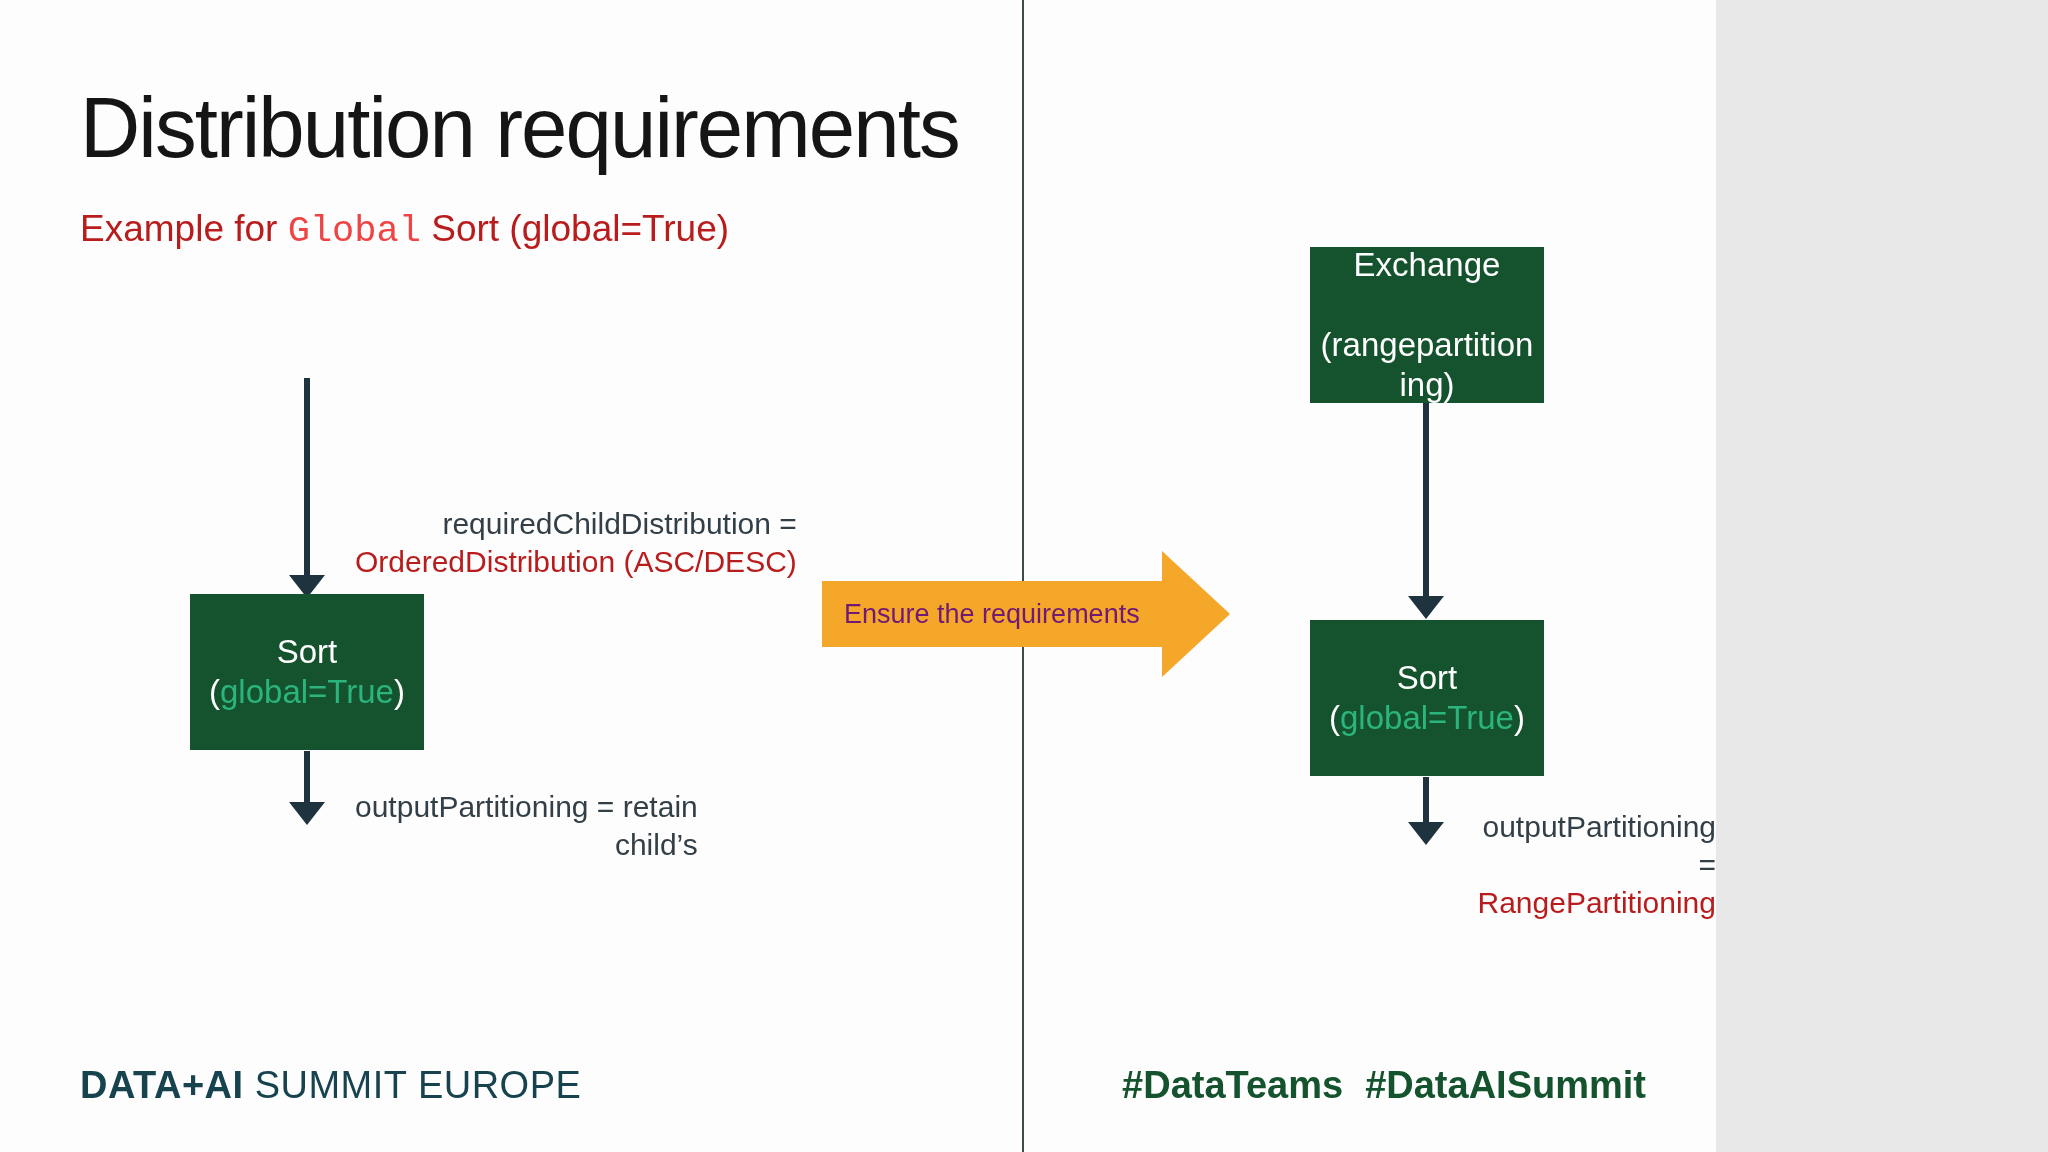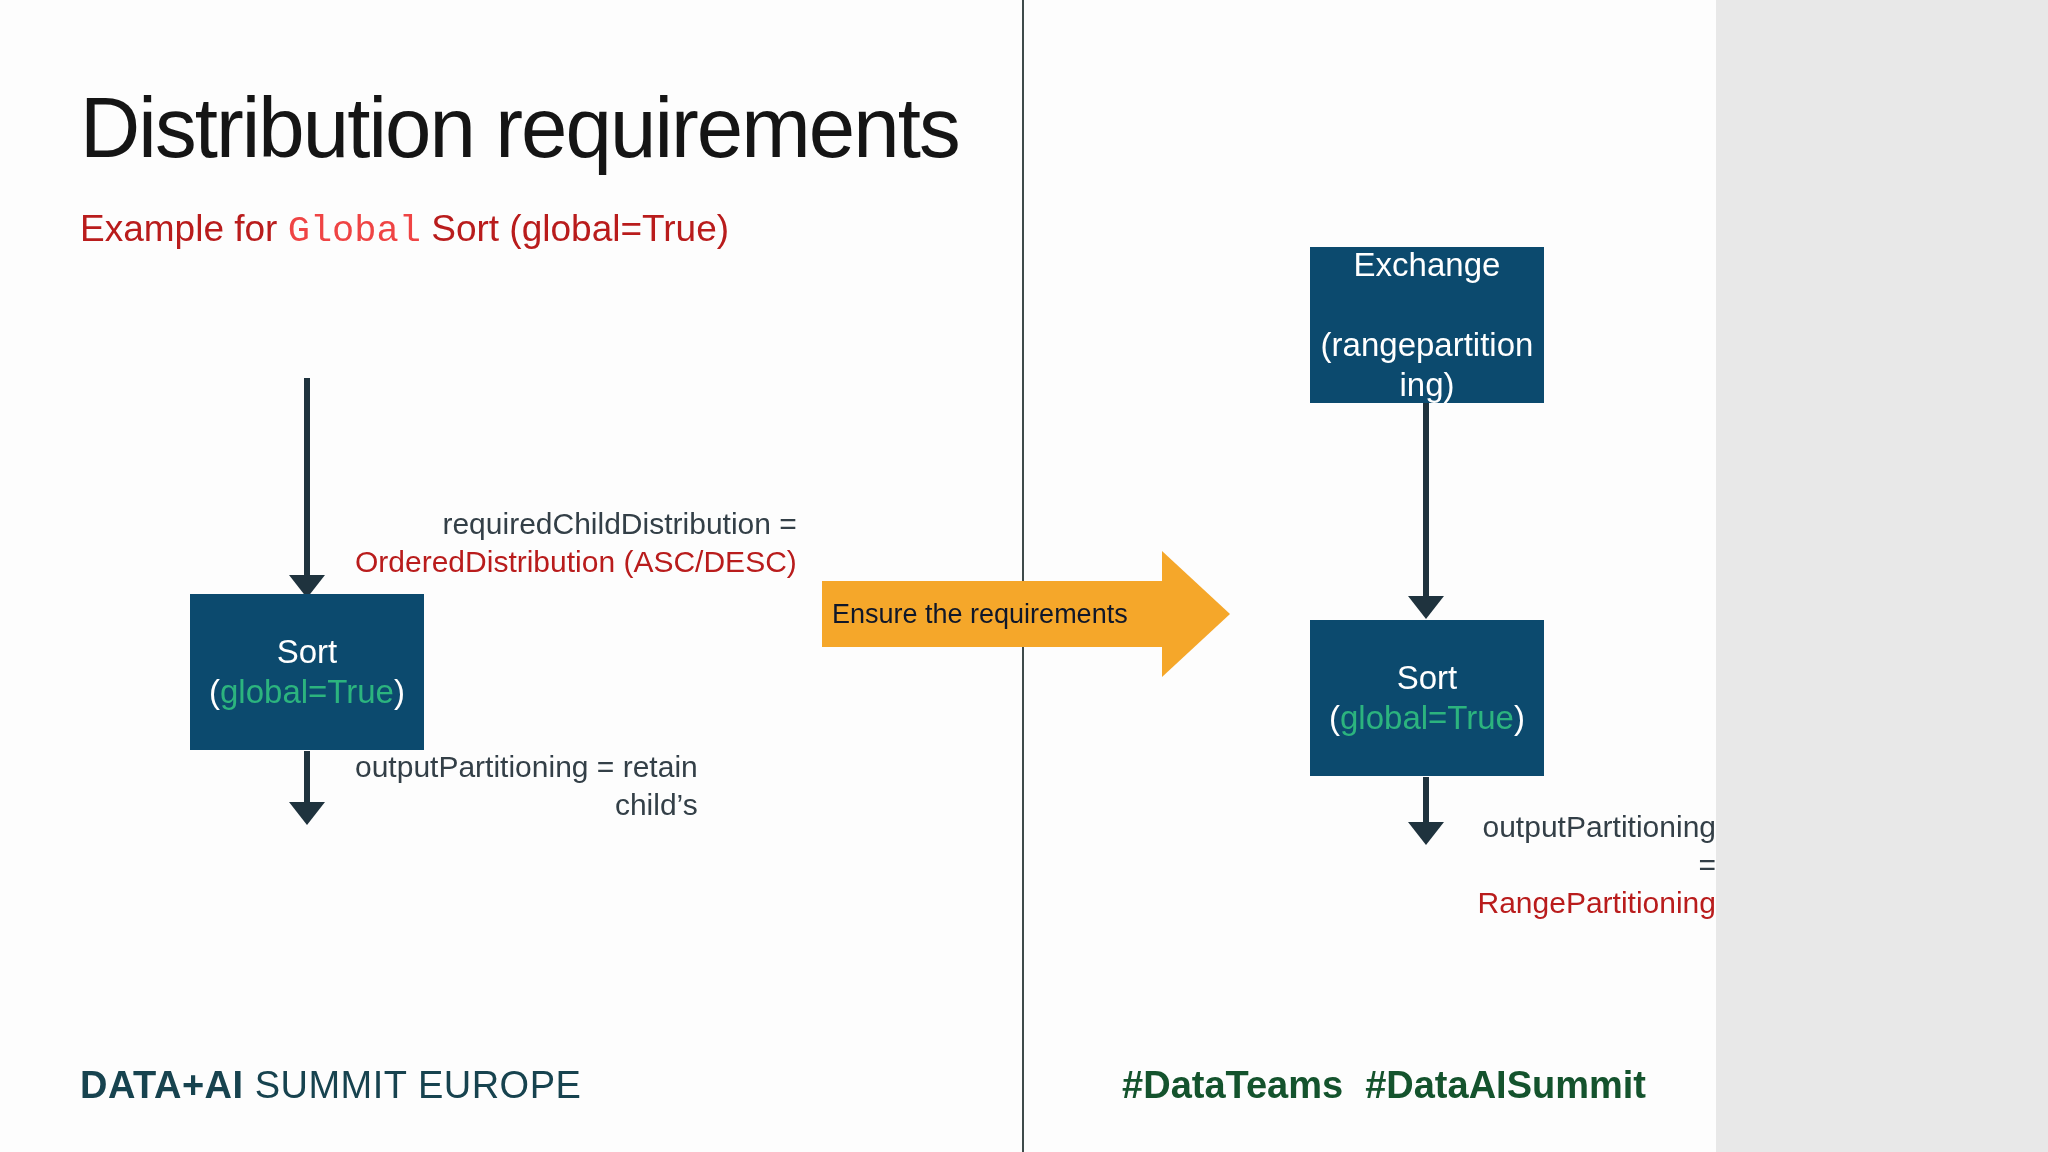--- a/index.html
+++ b/index.html
@@ -37,21 +37,21 @@
     left: 80px; top: 208px;
     font-size: 37px;
     white-space: pre-wrap;
   }
   .orange-text { color: #b91c1c; }
   .green-text  { color: #ef4444; font-family: Liberation Mono, monospace; }
 
   
   .node {
     position: absolute;
-    background: #0c4a6e;
+    background: #14532d;
     color: #ffffff;
     display: flex;
     flex-direction: column;
     align-items: center;
     justify-content: center;
     text-align: center;
     font-size: 33px;
     line-height: 40px;
   }
   .node .node-param { color: #2CB47E; }
@@ -76,33 +76,33 @@
 
   
   .annotation {
     position: absolute;
     font-size: 30px;
     line-height: 38px;
     color: #333F47;
   }
   .annotation .line { display: block; text-align: right; }
   .ann-required  { left: 355px; top: 505px; }
-  .ann-out-left  { left: 355px; top: 748px; }
+  .ann-out-left  { left: 355px; top: 788px; }
   .ann-out-right { left: 1470px; top: 808px; }
 
   
   .ensure-body {
     position: absolute;
     left: 822px; top: 581px;
     width: 340px; height: 66px;
     background: #F5A72A;
-    color: #0f172a;
+    color: #701a75;
     font-size: 27px;
     line-height: 66px;
-    padding-left: 10px;
+    padding-left: 22px;
     box-sizing: border-box;
     white-space: nowrap;
   }
   .ensure-head {
     position: absolute;
     left: 1162px; top: 551px;
     width: 0; height: 0;
     border-top: 63px solid transparent;
     border-bottom: 63px solid transparent;
     border-left: 68px solid #F5A72A;

